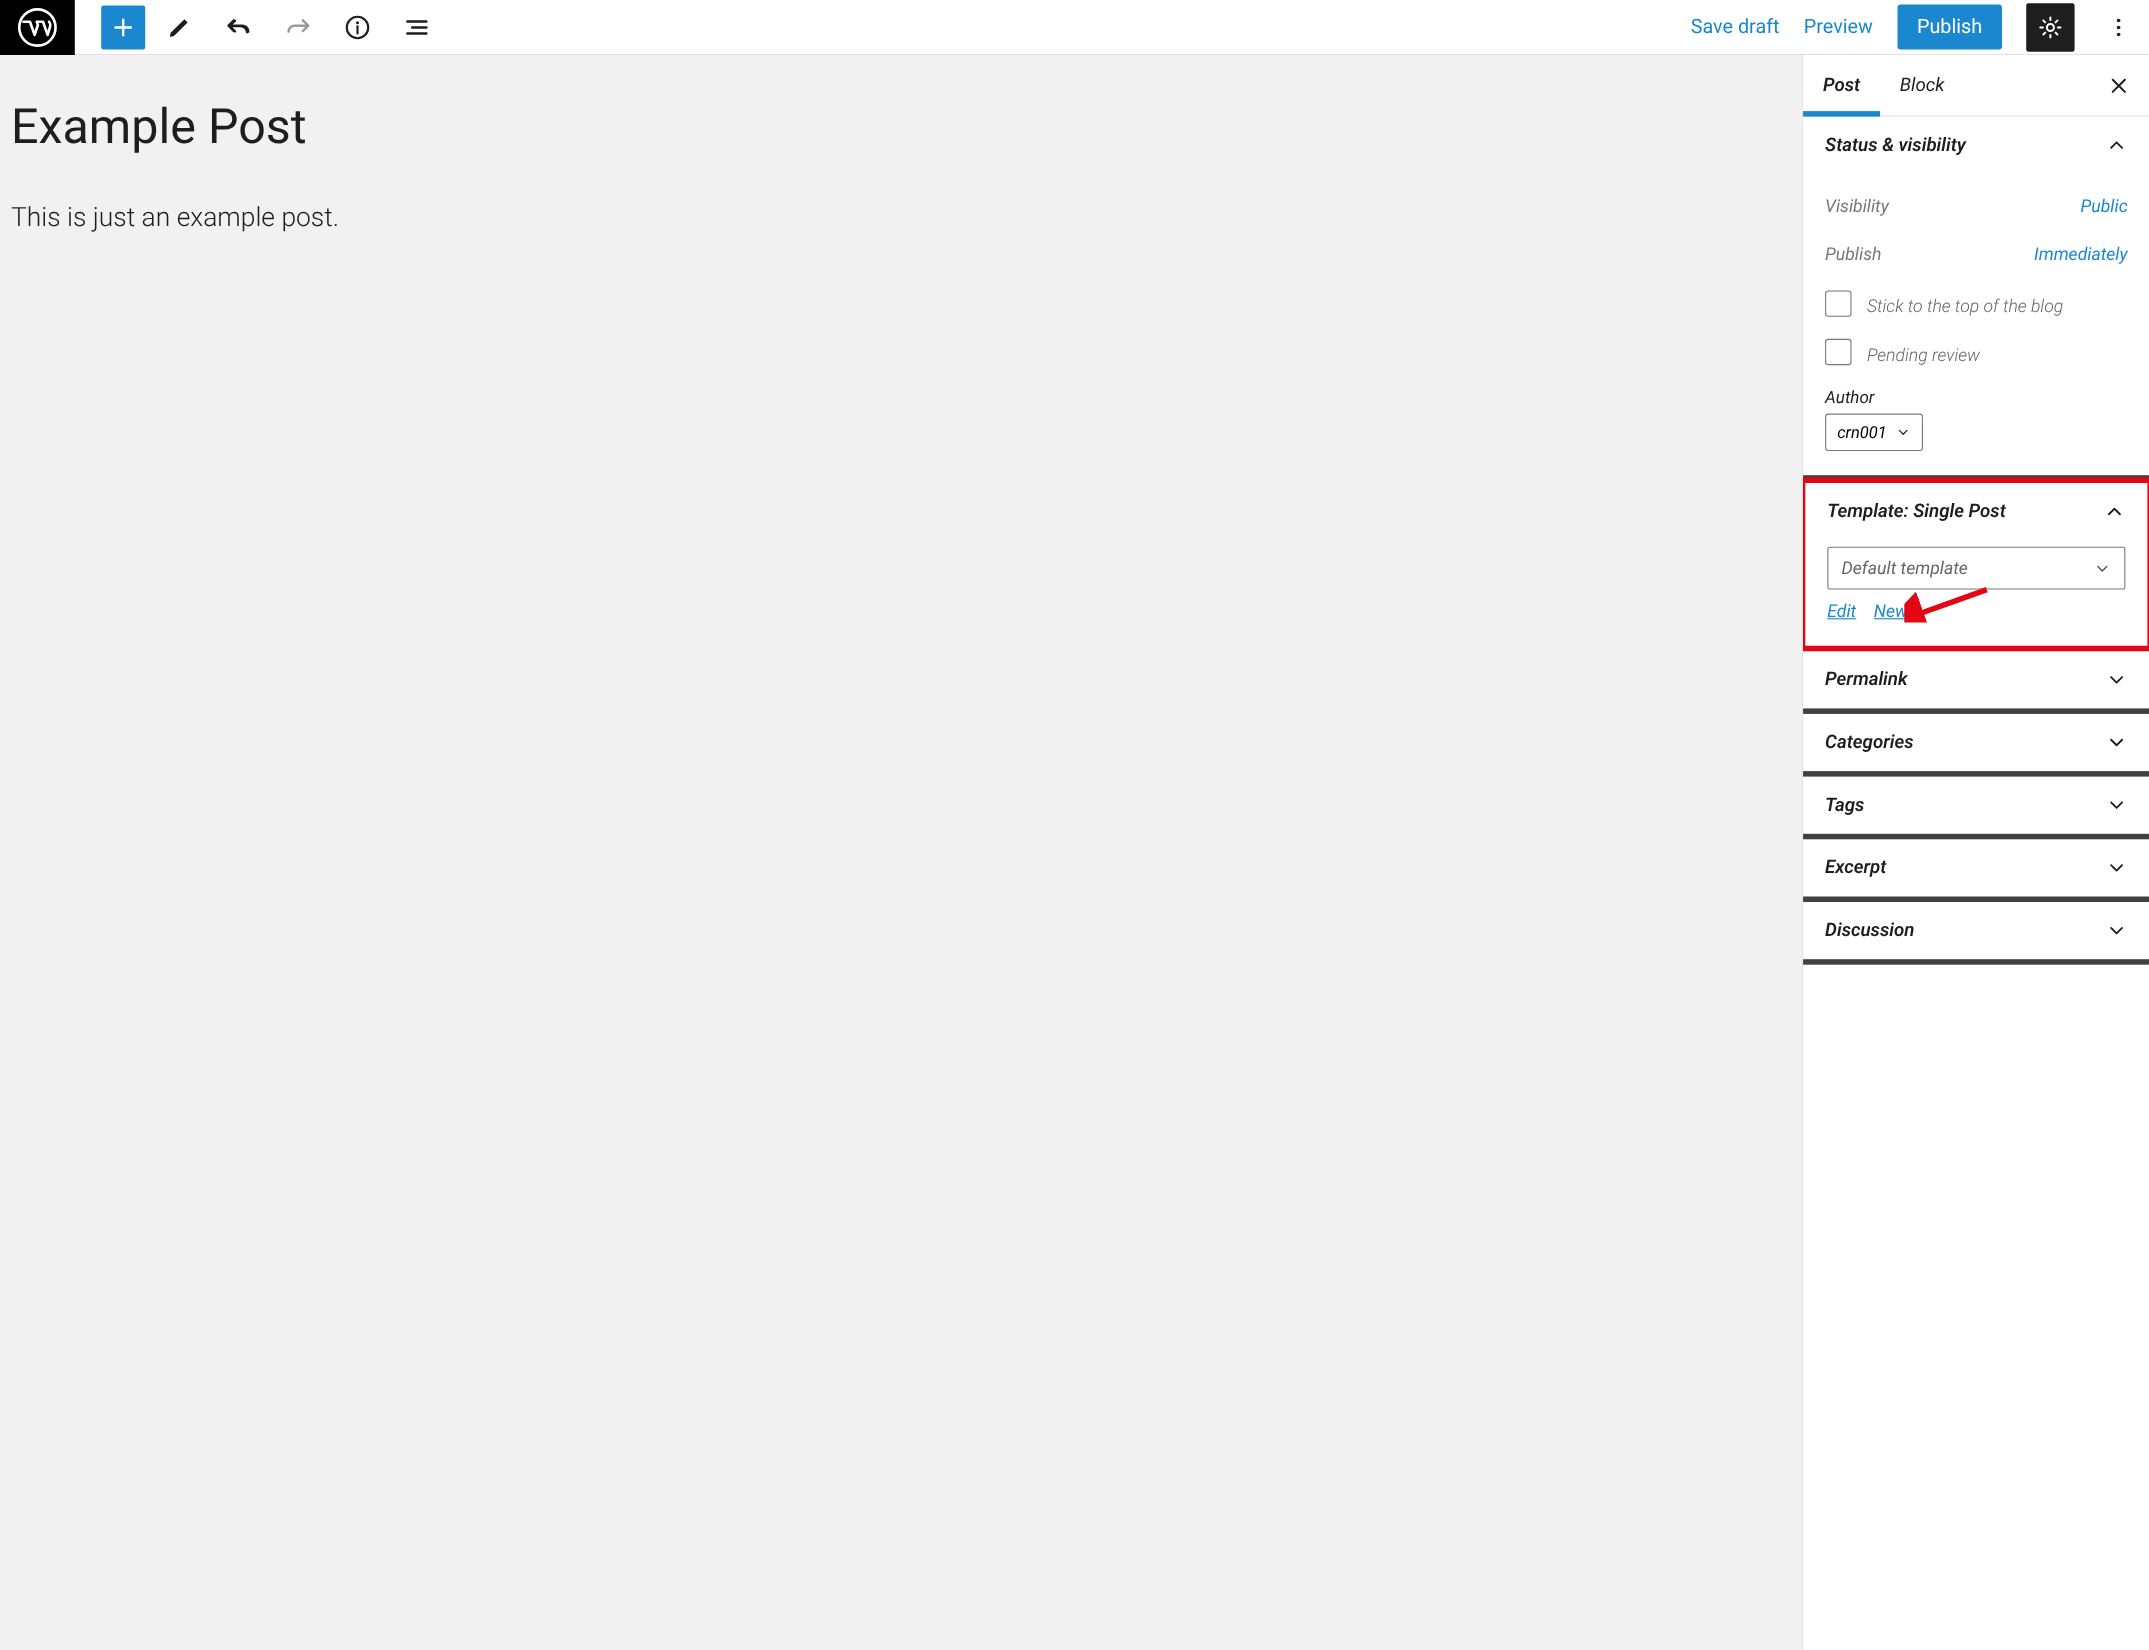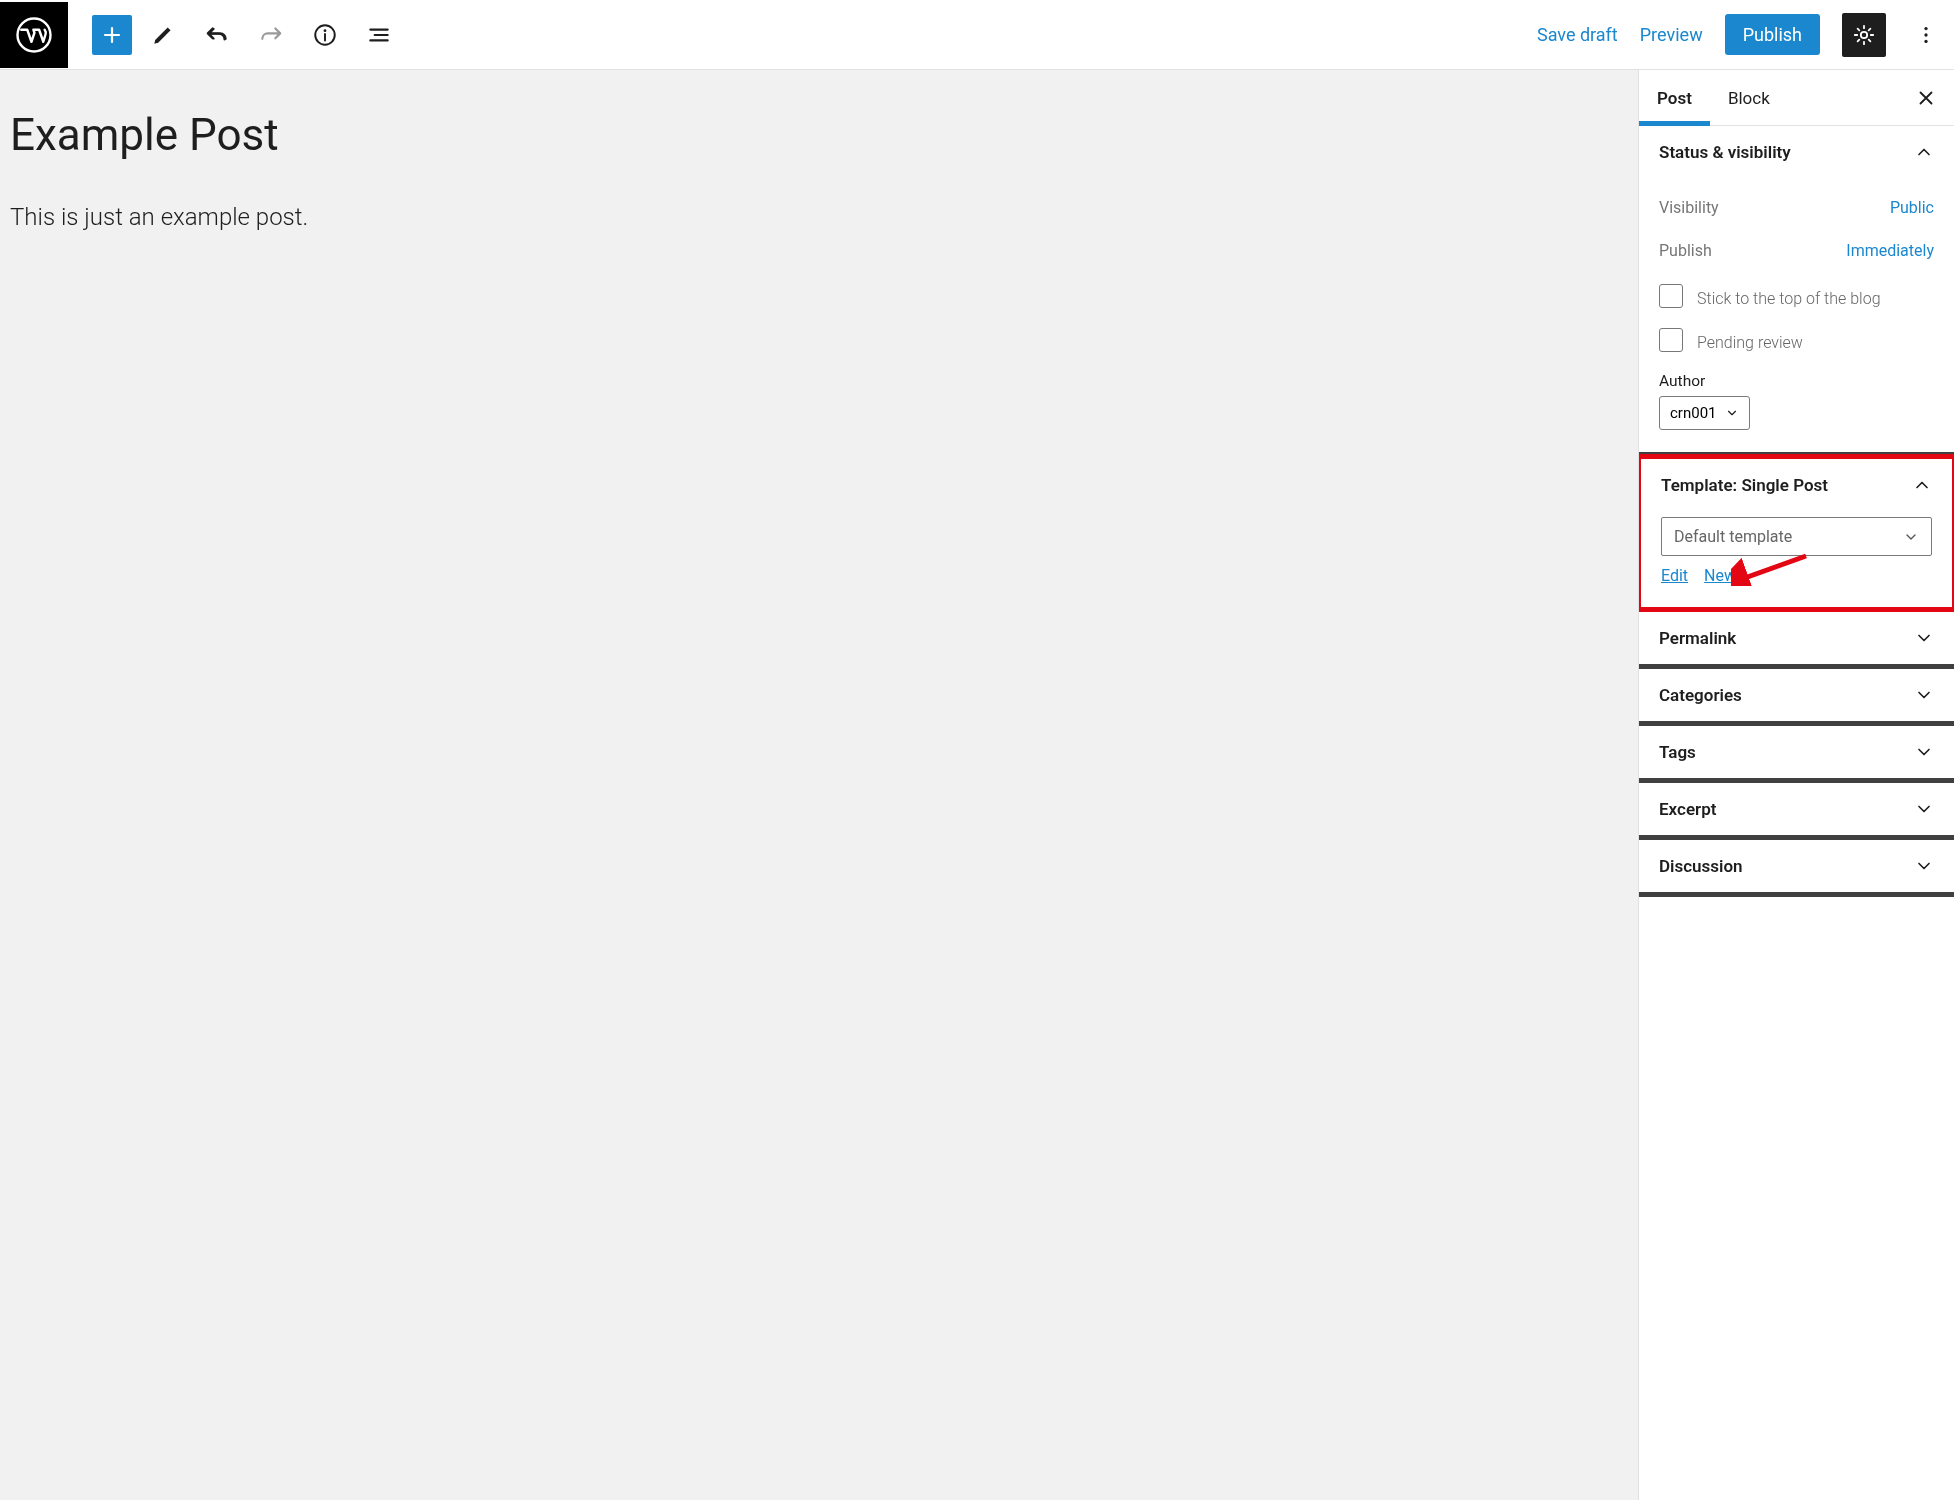--- a/index.html
+++ b/index.html
@@ -1,20 +1,20 @@
 <!DOCTYPE html>
 <html><head>
 <meta charset="utf-8">
 <style>
   * { box-sizing: border-box; margin: 0; padding: 0; font-family: -apple-system, BlinkMacSystemFont, "Segoe UI", Roboto, Helvetica, Arial, sans-serif; }
   html, body { height: 100%; background: #fff; }
   .app { display: flex; flex-direction: column; height: 100%; }
 
   
-  .topbar { display: flex; align-items: center; height: 70px; border-bottom: 1px solid #e1e1e1; background:#fff; }
+  .topbar { display: flex; align-items: center; height: 50px; border-bottom: 1px solid #e1e1e1; background:#fff; }
   .wp-logo { width: 68px; height: 66px; background: #000; display: flex; align-items: center; justify-content: center; }
   .wp-logo svg { width: 36px; height: 36px; }
 
   .toolbar-left { display: flex; align-items: center; gap: 8px; padding-left: 24px; }
   .icon-btn { width: 46px; height: 46px; display: flex; align-items: center; justify-content: center; color: #1e1e1e; border-radius: 2px; }
   .icon-btn svg { width: 26px; height: 26px; }
   .add-btn { background: #1a87cf; color: #fff; width: 40px; height: 40px;}
   .add-btn svg { width: 24px; height: 24px;}
   .icon-muted { color: #9a9a9a; }
 
@@ -25,21 +25,21 @@
   .settings-btn svg { color:#fff; width:24px; height:24px; }
   .more-btn { width: 36px; height:44px; display:flex; align-items:center; justify-content:center; }
 
   
   .main { flex:1; display:flex; min-height:0;}
   .canvas { flex:1; background:#f1f1f1; padding: 40px 10px 10px 10px; overflow:auto;}
   .post-title { font-size: 44px; font-weight: 400; color:#1e1e1e; line-height:1.15;}
   .post-body { font-size: 24px; color:#1e1e1e; margin-top: 42px; font-weight:300;}
 
   
-  .sidebar { width: 316px; border-left:1px solid #e1e1e1; background:#fff; display:flex; flex-direction:column; overflow:auto;}
+  .sidebar { width: 316px; border-left:1px solid #e1e1e1; background:#fff; display:flex; flex-direction:column; overflow:auto;font-style:italic;}
   .tabs { display:flex; align-items:center; border-bottom:1px solid #e1e1e1; height:56px; }
   .tab { padding: 0 18px; font-size:17px; color:#1e1e1e; height:100%; display:flex; align-items:center; cursor:pointer; position:relative;}
   .tab.active { font-weight:600; }
   .tab.active::after { content:""; position:absolute; left:0; right:0; bottom:-1px; height:5px; background:#1a87cf;}
   .close-panel { margin-left:auto; margin-right:12px; width:32px; height:32px; display:flex; align-items:center; justify-content:center; cursor:pointer;}
 
   .panel { border-bottom:5px solid #404040; }
   .panel-header { display:flex; align-items:center; justify-content:space-between; padding: 16px 20px; cursor:pointer;}
   .panel-title { font-size:17px; font-weight:600; color:#1e1e1e;}
   .panel-body { padding: 6px 20px 22px 20px; }

